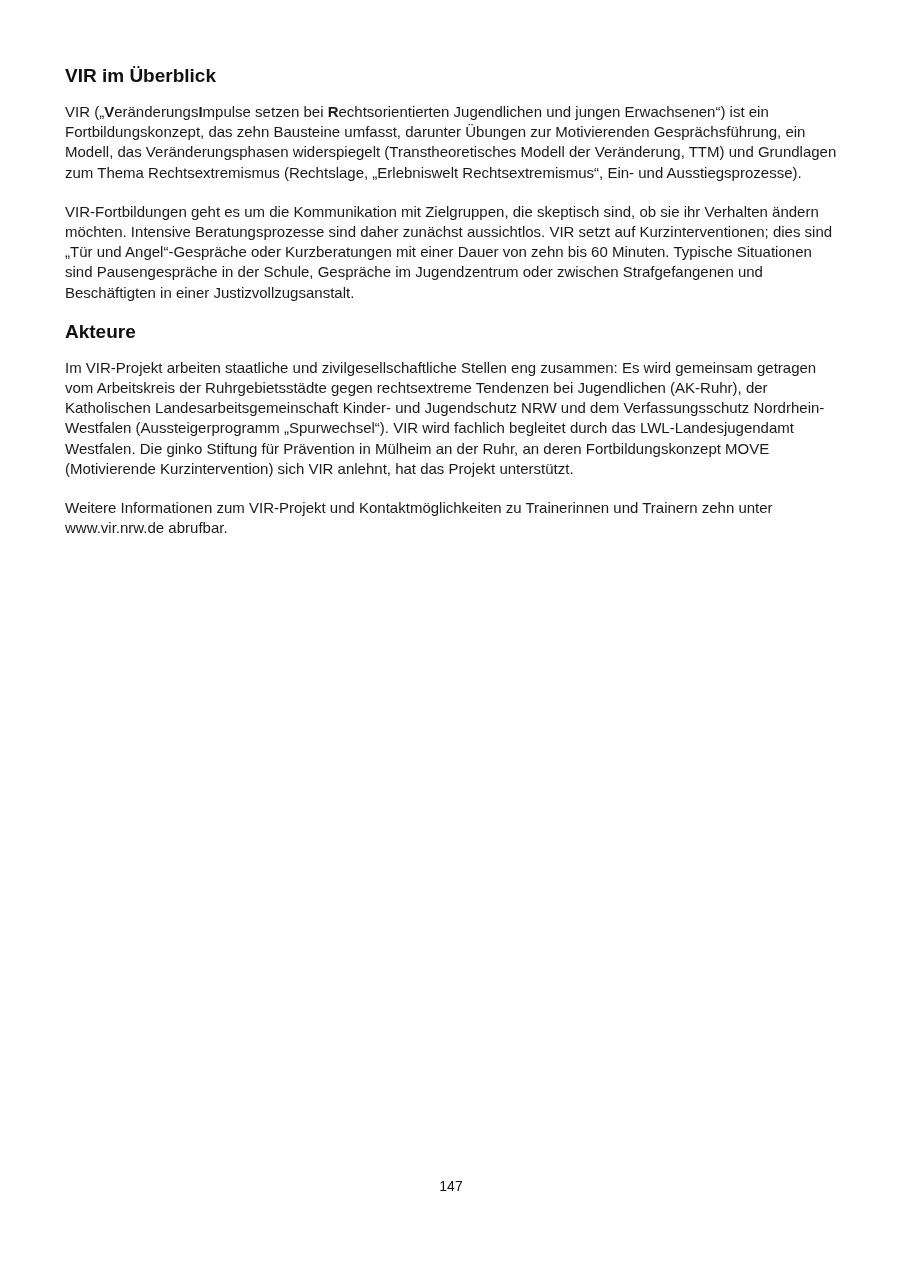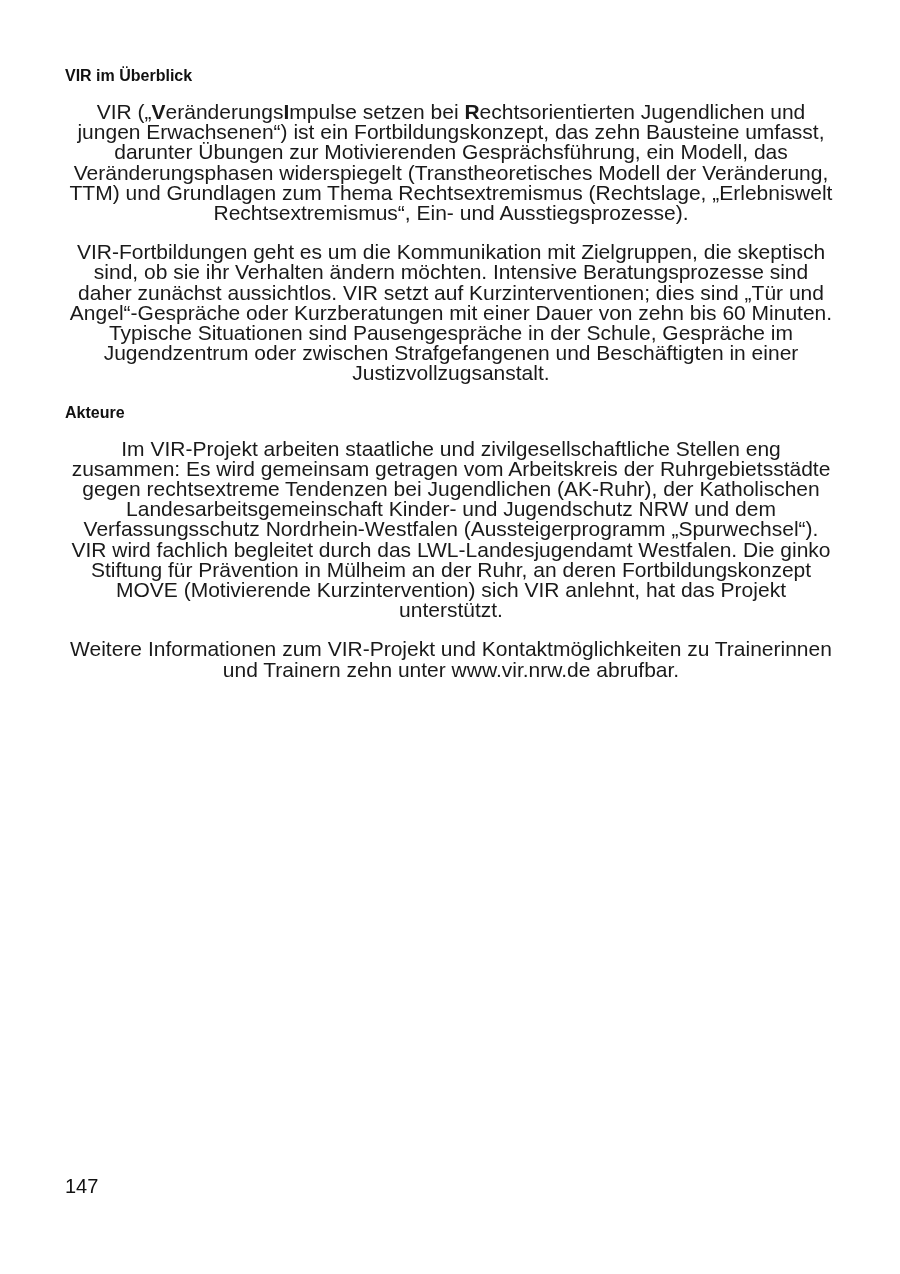--- a/index.html
+++ b/index.html
@@ -21,44 +21,43 @@
       background: #ffffff;
       overflow: hidden;
     }
     .content {
       position: absolute;
       left: 65px;
       top: 66px;
       width: 772px;
     }
     .section-heading {
-      font-size: 16px;
+      font-size: 19px;
       font-weight: 700;
       line-height: 20px;
       margin: 0 0 9px 0;
       color: #111111;
     }
     .para {
-      font-size: 21px;
+      font-size: 15px;
       font-weight: 400;
       line-height: 20.2px;
       margin: 16px 0 19px 0;
       color: #1a1a1a;
-      text-align: center;
     }
     .bold-letter {
       font-weight: 700;
     }
     .page-number {
       position: absolute;
       top: 1178px;
       left: 65px;
       width: 772px;
-      text-align: left;
-      font-size: 20px;
+      text-align: center;
+      font-size: 14px;
       line-height: 17px;
       color: #111111;
     }
   </style>
 </head>
 <body>
 
 <div class="page">
   <div class="content">
 

